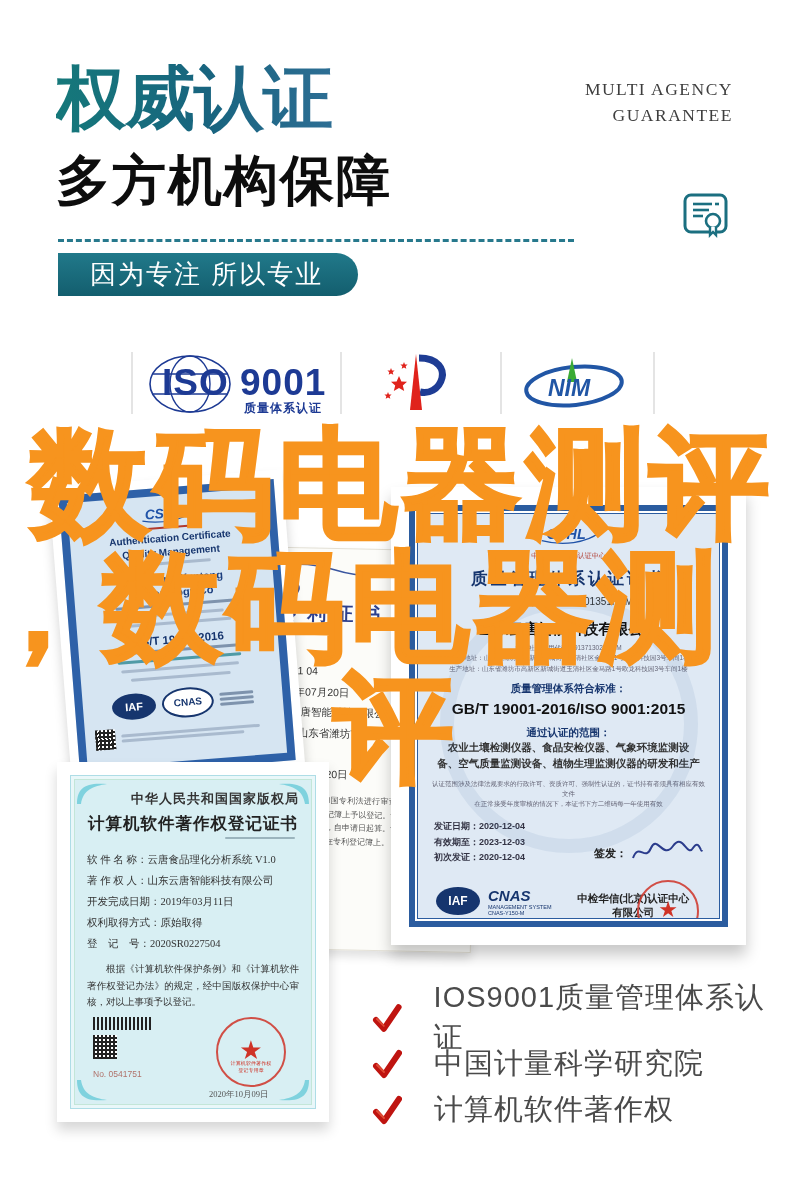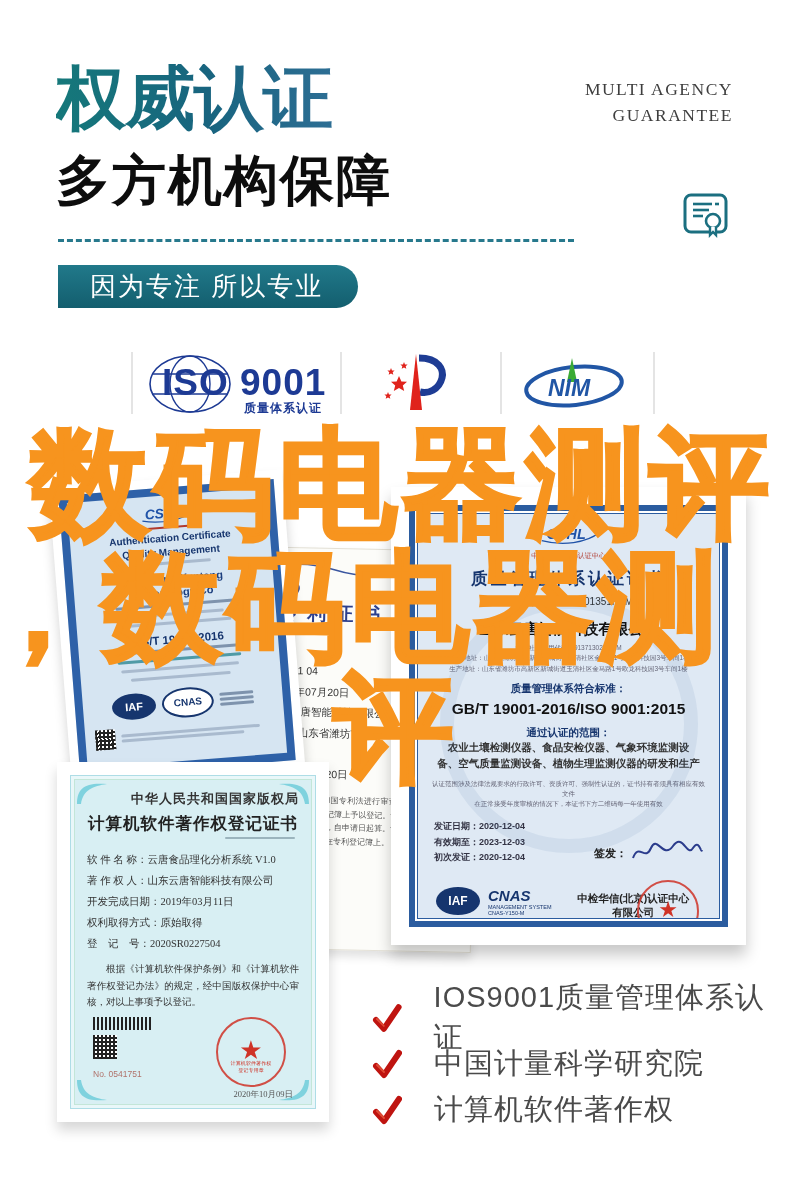--- a/index.html
+++ b/index.html
@@ -11,21 +11,21 @@
   
   .page-title{left:56px;top:64px;font-size:70px;font-weight:bold;letter-spacing:-1px;line-height:1;
     font-family:"Liberation Serif","DejaVu Serif",serif;
     color:#1b6f85;background:linear-gradient(90deg,#15787a 0%,#18647f 55%,#2d6e94 100%);
     -webkit-background-clip:text;background-clip:text;-webkit-text-fill-color:transparent;}
   .page-subtitle{left:56px;top:154px;font-size:54px;font-weight:bold;letter-spacing:2px;line-height:1;
     color:#0d0d0d;font-family:"Liberation Serif","DejaVu Serif",serif;}
   .right-tag{right:57px;top:76px;text-align:right;font-size:17.5px;letter-spacing:1.5px;line-height:1.5;
     color:#3e3e3e;font-family:"Liberation Serif","DejaVu Serif",serif;}
   .dash-line{left:58px;top:239px;width:516px;height:0;border-top:3px dashed #27798d;}
-  .slogan-pill{left:58px;top:265px;width:268px;height:43px;border-radius:0 22px 22px 0;
+  .slogan-pill{left:58px;top:253px;width:268px;height:43px;border-radius:0 22px 22px 0;
     background:linear-gradient(180deg,#21798a,#135e6e);color:#fff;font-size:26px;letter-spacing:2px;
     line-height:43px;padding-left:32px;}
 
   
   .sep{width:2px;height:62px;top:352px;background:#e4e4e4;}
   .iso-wrap{left:148px;top:352px;width:180px;height:64px;}
   .iso-globe{position:absolute;left:0;top:2px;}
   .iso-text{position:absolute;left:14px;top:10px;font-size:37px;font-weight:900;color:#1d3a94;letter-spacing:1px;}
   .iso-sub{position:absolute;left:96px;top:48px;font-size:12px;font-weight:bold;color:#1d3a94;letter-spacing:1px;}
   .nim-text{font-size:23px;font-weight:900;font-style:italic;fill:#2156a5;}
@@ -309,21 +309,21 @@
           <div class="cc-no sans">No. 0541751</div>
         </div>
         <div style="position:relative;width:84px;">
           <div class="seal" style="width:66px;height:66px;margin:0 auto;">
             <span class="star" style="font-size:26px;">★</span>
             <div class="cc-sealtext">
               <div>计算机软件著作权</div>
               <div>登记专用章</div>
             </div>
           </div>
-          <div style="font-size:8.5px;color:#555;text-align:right;margin-top:2px;">2020年10月09日</div>
+          <div style="font-size:8.5px;color:#555;text-align:left;margin-top:2px;">2020年10月09日</div>
         </div>
       </div>
     </div>
   </div>
 
   <div class="abs wm wm1 sans">数码电器测评</div>
   <div class="abs wm wm2 sans">，数码电器测</div>
   <div class="abs wm wm3 sans">评</div>
 
   <div class="abs" style="left:372px;top:995px;z-index:5;">

